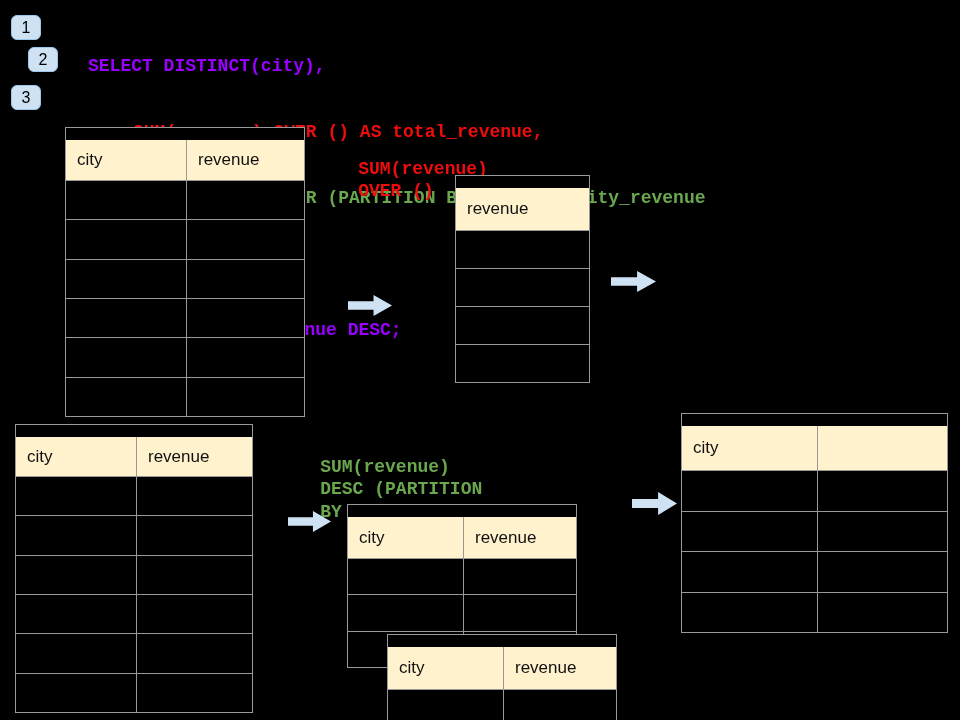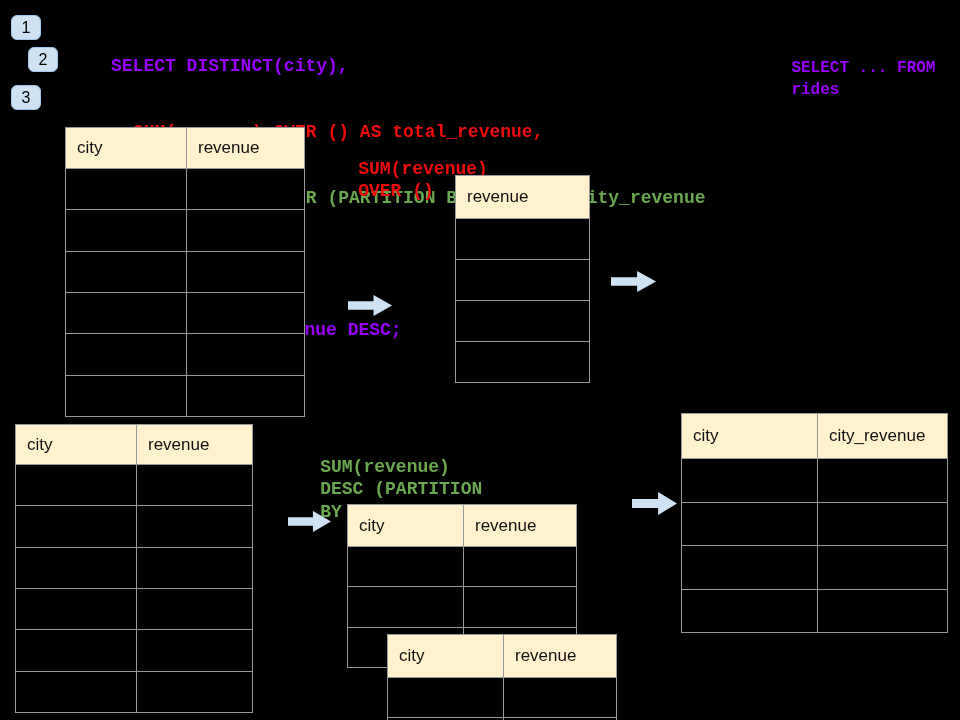--- a/index.html
+++ b/index.html
@@ -6,32 +6,32 @@
   .stage{position:relative;width:960px;height:720px;background:#000;overflow:hidden;
          font-family:"Liberation Sans", sans-serif;}
   
   .badge{position:absolute;width:30px;height:25px;border-radius:6px;
          background:var(--badgeFill);border:1px solid var(--badgeBorder);
          display:flex;align-items:center;justify-content:center;
          font-size:16px;color:#000;box-sizing:border-box;}
   
   .code{position:absolute;font-family:"Liberation Mono", monospace;font-weight:bold;
         font-size:18px;line-height:22px;white-space:pre;}
-  .code .ln{display:block;margin-left:23px;}
+  .code .ln{display:block;}
   .c-purple{color:var(--purple);}
   .c-red{color:var(--red);}
   .c-green{color:var(--green);}
   .side-note{position:absolute;font-family:"Liberation Mono", monospace;font-weight:bold;
              font-size:16px;line-height:22px;white-space:pre;}
   .annot{position:absolute;font-family:"Liberation Mono", monospace;font-weight:bold;
          font-size:18px;line-height:22.5px;white-space:pre;}
   
   .tbl{position:absolute;background:#000;border:1px solid var(--tableBorder);
        box-sizing:border-box;display:flex;flex-direction:column;}
-  .thead{display:flex;height:var(--hh);background:var(--tableHeaderFill);flex:none;}
+  .thead{display:flex;height:var(--hh);background:var(--tableHeaderFill);flex:none;margin-top:12px;}
   .th{width:var(--c1);flex:none;border-right:1px solid var(--tableBorder);
       display:flex;align-items:center;padding-left:11px;box-sizing:border-box;
       font-size:17px;color:#111;}
   .th.last{flex:1;width:auto;border-right:none;text-align:right;}
   .tbody{flex:1;display:flex;flex-direction:column;min-height:0;}
   .trow{flex:1;display:flex;border-top:1px solid var(--tableBorder);}
   .td{width:var(--c1);flex:none;border-right:1px solid var(--tableBorder);box-sizing:border-box;}
   .td.last{flex:1;width:auto;border-right:none;}
   
   .arrow{position:absolute;background:var(--arrowFill);
@@ -53,24 +53,20 @@
   </div>
 
   <div class="code" style="left:88px;top:11px;">
     <span class="ln c-purple">SELECT DISTINCT(city),</span>
     <span class="ln c-red" style="margin-left:45px;">SUM(revenue) OVER () AS total_revenue,</span>
     <span class="ln c-green" style="margin-left:45px;">SUM(revenue) OVER (PARTITION BY city) as city_revenue</span>
     <span class="ln c-purple" style="margin-left:22px;">FROM rides</span>
     <span class="ln c-purple" style="margin-left:22px;">ORDER by city_revenue DESC;</span>
   </div>
 
-  <div class="side-note c-purple" style="left:753px;top:35px;">
-    <span class="ln">SELECT ... FROM</span>
-    <span class="ln">rides</span>
-  </div>
 
   <div class="annot c-red" style="left:315px;top:135px;">
     <span class="ln">SUM(revenue)</span>
     <span class="ln">OVER ()</span>
   </div>
 
   <div class="annot c-green" style="left:277px;top:433px;">
     <span class="ln">SUM(revenue)</span>
     <span class="ln">DESC (PARTITION</span>
     <span class="ln">BY city)</span>
@@ -204,21 +200,20 @@
           <div class="td last"></div>
         </div>
       </div>
   </div>
 
   <div class="arrow" style="left:632px;top:492px;width:45px;height:23px;"></div>
 
   <div class="tbl" style="left:681px;top:413px;width:267px;height:220px;--c1:136px;--hh:44px;">
     <div class="thead">
       <div class="th">city</div>
-      <div class="th last">city_revenue</div>
     </div>
     <div class="tbody">
         <div class="trow">
           <div class="td"></div>
           <div class="td last"></div>
         </div>
         <div class="trow">
           <div class="td"></div>
           <div class="td last"></div>
         </div>

